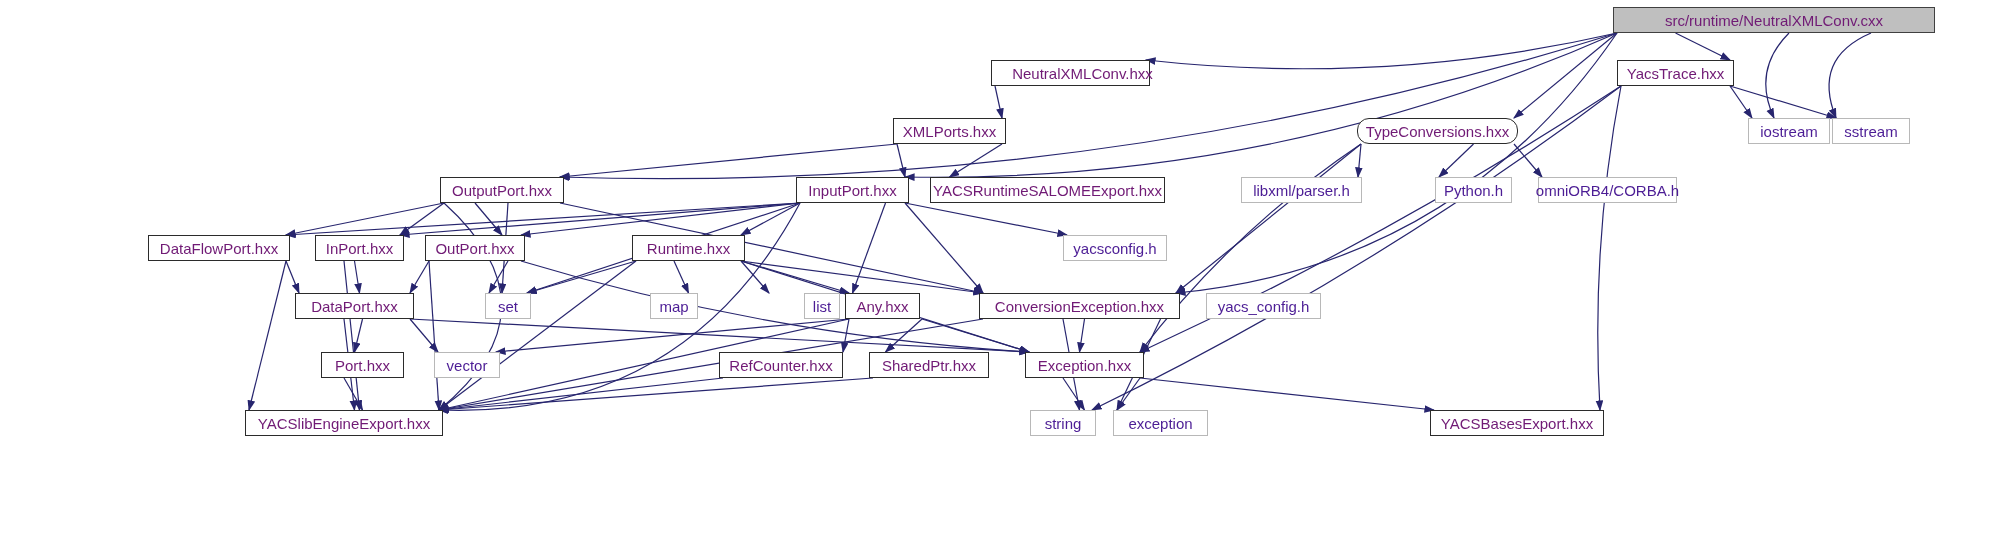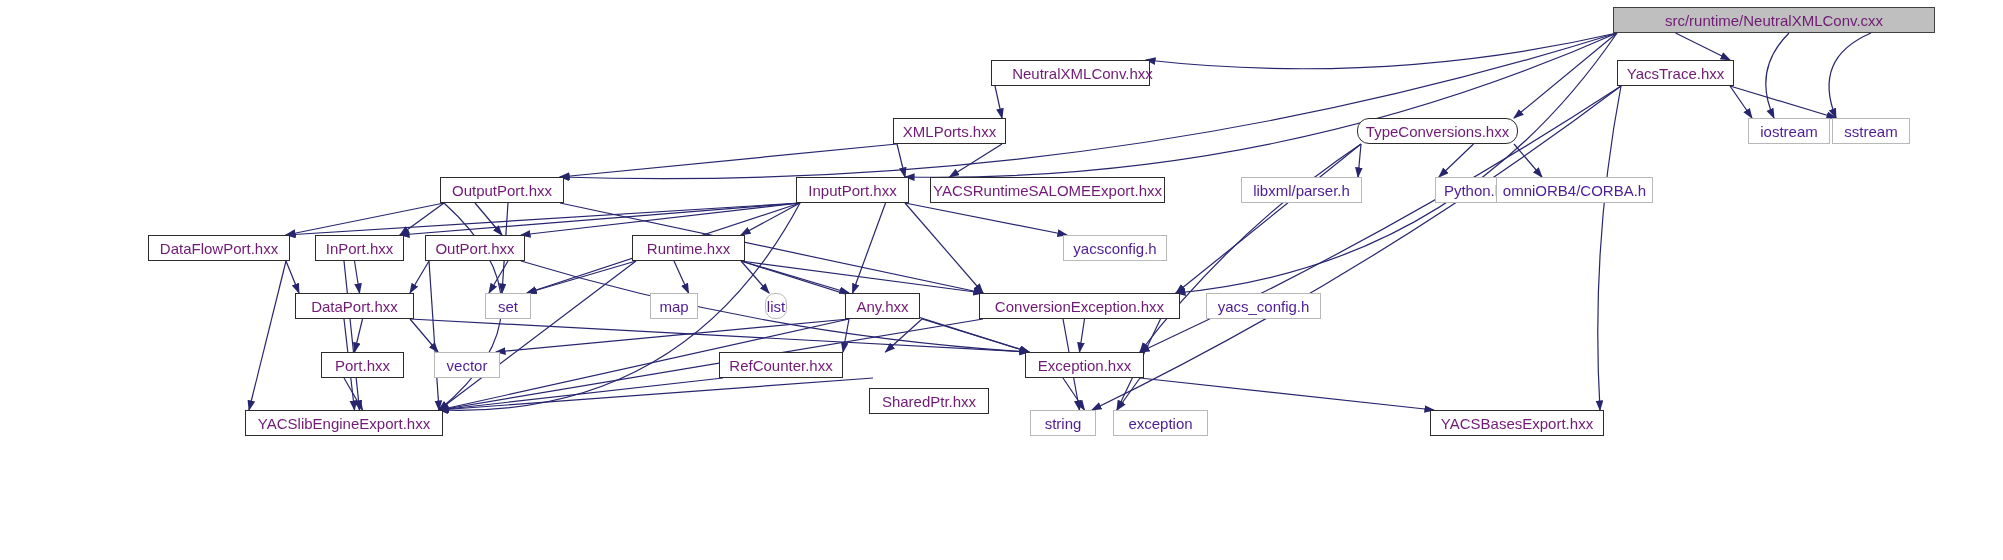--- a/index.html
+++ b/index.html
@@ -134,36 +134,36 @@
       <div class="node hdr" style="left: 1617px; top: 60px; width: 117px;">YacsTrace.hxx</div>
       <div class="node hdr" style="left: 893px; top: 118px; width: 113px;">XMLPorts.hxx</div>
       <div class="node hdr" style="left: 1357px; top: 118px; width: 161px; border-radius: 12px;">TypeConversions.hxx</div>
       <div class="node ext" style="left: 1748px; top: 118px; width: 82px;">iostream</div>
       <div class="node ext" style="left: 1832px; top: 118px; width: 78px;">sstream</div>
       <div class="node hdr" style="left: 440px; top: 177px; width: 124px;">OutputPort.hxx</div>
       <div class="node hdr" style="left: 796px; top: 177px; width: 113px;">InputPort.hxx</div>
       <div class="node hdr" style="left: 930px; top: 177px; width: 235px;">YACSRuntimeSALOMEExport.hxx</div>
       <div class="node ext" style="left: 1241px; top: 177px; width: 121px;">libxml/parser.h</div>
       <div class="node ext" style="left: 1435px; top: 177px; width: 77px;">Python.h</div>
-      <div class="node ext" style="left: 1496px; top: 177px; width: 157px;">omniORB4/CORBA.h</div>
+      <div class="node ext" style="left: 1538px; top: 177px; width: 139px;">omniORB4/CORBA.h</div>
       <div class="node hdr" style="left: 148px; top: 235px; width: 142px;">DataFlowPort.hxx</div>
       <div class="node hdr" style="left: 315px; top: 235px; width: 89px;">InPort.hxx</div>
       <div class="node hdr" style="left: 425px; top: 235px; width: 100px;">OutPort.hxx</div>
       <div class="node hdr" style="left: 632px; top: 235px; width: 113px;">Runtime.hxx</div>
       <div class="node ext" style="left: 1063px; top: 235px; width: 104px;">yacsconfig.h</div>
       <div class="node hdr" style="left: 295px; top: 293px; width: 119px;">DataPort.hxx</div>
       <div class="node ext" style="left: 485px; top: 293px; width: 46px;">set</div>
       <div class="node ext" style="left: 650px; top: 293px; width: 48px;">map</div>
-      <div class="node ext" style="left: 765px; top: 293px; width: 22px; border-radius: 10px;">list</div>
+      <div class="node ext" style="left: 804px; top: 293px; width: 36px;">list</div>
       <div class="node hdr" style="left: 845px; top: 293px; width: 75px;">Any.hxx</div>
       <div class="node hdr" style="left: 979px; top: 293px; width: 201px;">ConversionException.hxx</div>
       <div class="node ext" style="left: 1206px; top: 293px; width: 115px;">yacs_config.h</div>
       <div class="node hdr" style="left: 321px; top: 352px; width: 83px;">Port.hxx</div>
       <div class="node ext" style="left: 434px; top: 352px; width: 66px;">vector</div>
       <div class="node hdr" style="left: 719px; top: 352px; width: 124px;">RefCounter.hxx</div>
-      <div class="node hdr" style="left: 869px; top: 352px; width: 120px; margin-top: 36px;">SharedPtr.hxx</div>
+      <div class="node hdr" style="left: 869px; top: 352px; width: 120px;">SharedPtr.hxx</div>
       <div class="node hdr" style="left: 1025px; top: 352px; width: 119px;">Exception.hxx</div>
       <div class="node hdr" style="left: 245px; top: 410px; width: 198px;">YACSlibEngineExport.hxx</div>
       <div class="node ext" style="left: 1030px; top: 410px; width: 66px;">string</div>
       <div class="node ext" style="left: 1113px; top: 410px; width: 95px;">exception</div>
       <div class="node hdr" style="left: 1430px; top: 410px; width: 174px;">YACSBasesExport.hxx</div>
     </div>
 </div>
 
 </body></html>

